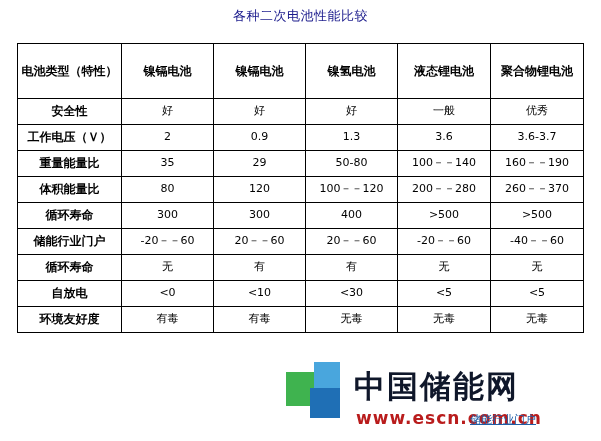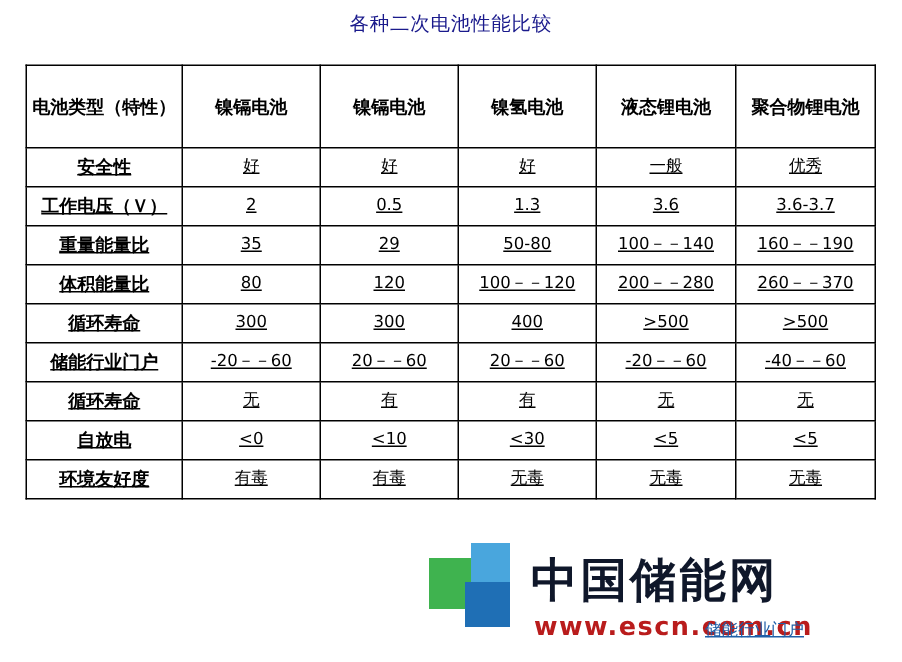--- a/index.html
+++ b/index.html
@@ -44,21 +44,20 @@
     line-height: 1.35;
     font-weight: normal;
   }
   thead th {
     font-weight: bold;
     font-size: 12px;
     height: 46px;
   }
   tbody td {
     height: 17px;
-    text-decoration: underline;
   }
   tbody td.rowhead {
     font-weight: bold;
     font-size: 12px;
   }
   col.c0 { width: 104px; }
   col.c1 { width: 92px; }
   col.c2 { width: 92px; }
   col.c3 { width: 92px; }
   col.c4 { width: 93px; }
@@ -165,21 +164,21 @@
         <td class="rowhead">安全性</td>
         <td>好</td>
         <td>好</td>
         <td>好</td>
         <td>一般</td>
         <td>优秀</td>
       </tr>
       <tr>
         <td class="rowhead">工作电压（Ｖ）</td>
         <td>2</td>
-        <td>0.5</td>
+        <td>0.9</td>
         <td>1.3</td>
         <td>3.6</td>
         <td>3.6-3.7</td>
       </tr>
       <tr>
         <td class="rowhead">重量能量比</td>
         <td>35</td>
         <td>29</td>
         <td>50-80</td>
         <td>100－－140</td>

